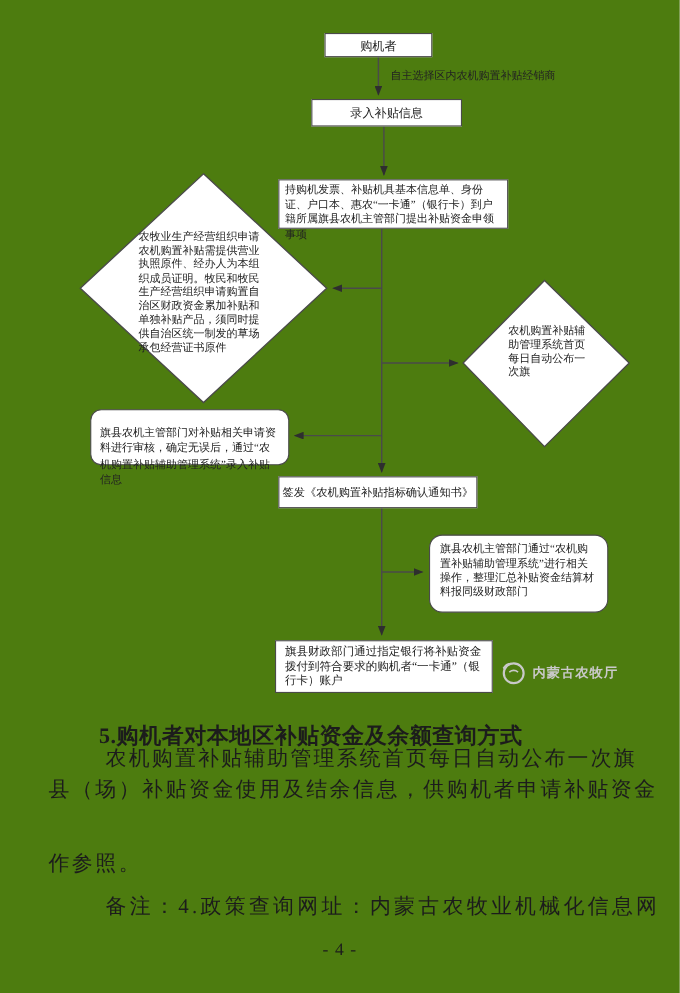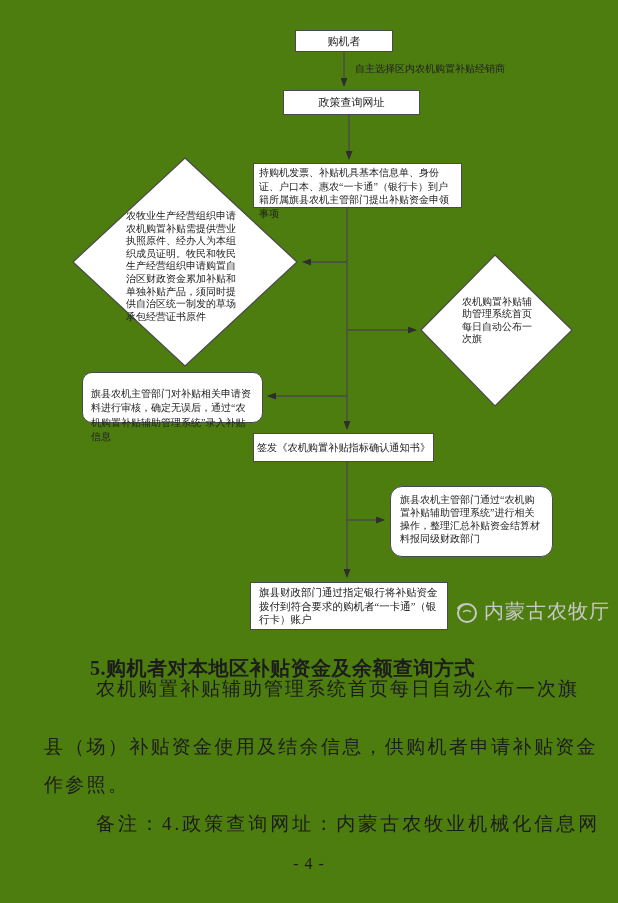--- a/index.html
+++ b/index.html
@@ -11,21 +11,21 @@
   svg.fc-lines { position:absolute; left:0; top:0; pointer-events:none; }
   .fc-box {
     position:absolute; box-sizing:border-box; background:#fff;
     border:1px solid #4a4a4a; color:#222;
   }
   .fc-box.center { display:flex; align-items:center; justify-content:center; text-align:center; }
   .fc-box.round { border-radius:12px; }
   .fc-text { position:absolute; color:#222; }
   .edge-label { position:absolute; color:#222; white-space:nowrap; }
   .watermark { position:absolute; display:flex; align-items:center; gap:5px; color:#c9c9c9; }
-  .watermark .wm-text { font-size:20px; letter-spacing:1px; white-space:nowrap; }
+  .watermark .wm-text { font-size:12px; letter-spacing:1px; white-space:nowrap;font-weight:bold; }
   .body-heading { position:absolute; font-weight:bold; font-size:20px; letter-spacing:0.5px; white-space:nowrap; }
   .body-line { position:absolute; font-size:19px; white-space:nowrap; }
   .page-number { position:absolute; left:0; width:618px; text-align:center; font-size:16px; letter-spacing:1px; }
 </style>
 </head>
 <body>
 
 <div class="page">
 
   <svg class="fc-lines" width="618" height="660">
@@ -52,21 +52,21 @@
     <line x1="347" y1="520" x2="384" y2="520" stroke="#4a4a4a" stroke-width="1.3" marker-end="url(#arw)"></line>
 
     <polygon points="185,158 297,262 185,366 73,262" fill="#ffffff" stroke="#4a4a4a" stroke-width="1.2"></polygon>
     <polygon points="495,255 572,330 495,406 421,330" fill="#ffffff" stroke="#4a4a4a" stroke-width="1.2"></polygon>
   </svg>
 
   <div class="fc-box center" style="left:295px; top:30px; width:98px; height:22px; font-size:11px;">购机者</div>
 
   <div class="edge-label" style="left:355px; top:62px; font-size:10px;">自主选择区内农机购置补贴经销商</div>
 
-  <div class="fc-box center" style="left:283px; top:90px; width:137px; height:25px; font-size:11px;">政策查询网址</div>
+  <div class="fc-box center" style="left:283px; top:90px; width:137px; height:25px; font-size:11px;">录入补贴信息</div>
 
   <div class="fc-box" style="left:253px; top:163px; width:209px; height:45px; font-size:10px; line-height:13.6px; padding:2px 5px;">持购机发票、补贴机具基本信息单、身份证、户口本、惠农“一卡通”（银行卡）到户籍所属旗县农机主管部门提出补贴资金申领事项</div>
 
   <div class="fc-text" style="left:126px; top:210px; width:119px; font-size:10px; line-height:12.6px;">农牧业生产经营组织申请农机购置补贴需提供营业执照原件、经办人为本组织成员证明。牧民和牧民生产经营组织申请购置自治区财政资金累加补贴和单独补贴产品，须同时提供自治区统一制发的草场承包经营证书原件</div>
 
   <div class="fc-text" style="left:462px; top:296px; width:75px; font-size:10px; line-height:12.3px;">农机购置补贴辅助管理系统首页每日自动公布一次旗</div>
 
   <div class="fc-box round" style="left:82px; top:372px; width:181px; height:51px; font-size:10px; line-height:14.4px; padding:14px 8px; border-radius:10px;">旗县农机主管部门对补贴相关申请资料进行审核，确定无误后，通过“农机购置补贴辅助管理系统”录入补贴信息</div>
 
   <div class="fc-box center" style="left:253px; top:433px; width:181px; height:29px; font-size:10.2px;">签发《农机购置补贴指标确认通知书》</div>
@@ -80,19 +80,19 @@
       <circle cx="14" cy="14" r="9" fill="none" stroke="#c9c9c9" stroke-width="2"></circle>
       <path d="M4,9 q4,-6 10,-4 q-7,1 -8,7 Z" fill="#c9c9c9"></path>
       <path d="M10,13 q4,-3 8,0" fill="none" stroke="#c9c9c9" stroke-width="1.5"></path>
     </svg>
     <span class="wm-text">内蒙古农牧厅</span>
   </div>
 
   <div class="body-heading" style="left:90px; top:655px;">5.购机者对本地区补贴资金及余额查询方式</div>
 
   <div class="body-line" style="left:96px; top:676px; letter-spacing:2px;">农机购置补贴辅助管理系统首页每日自动公布一次旗</div>
-  <div class="body-line" style="left:44px; top:734px; letter-spacing:2.3px;">县（场）补贴资金使用及结余信息，供购机者申请补贴资金</div>
+  <div class="body-line" style="left:44px; top:705px; letter-spacing:2.3px;">县（场）补贴资金使用及结余信息，供购机者申请补贴资金</div>
   <div class="body-line" style="left:44px; top:772px; letter-spacing:2.3px;">作参照。</div>
   <div class="body-line" style="left:96px; top:811px; letter-spacing:3px;">备注：4.政策查询网址：内蒙古农牧业机械化信息网</div>
 
   <div class="page-number" style="top:855px;">- 4 -</div>
 
 </div>
 
 </body></html>

